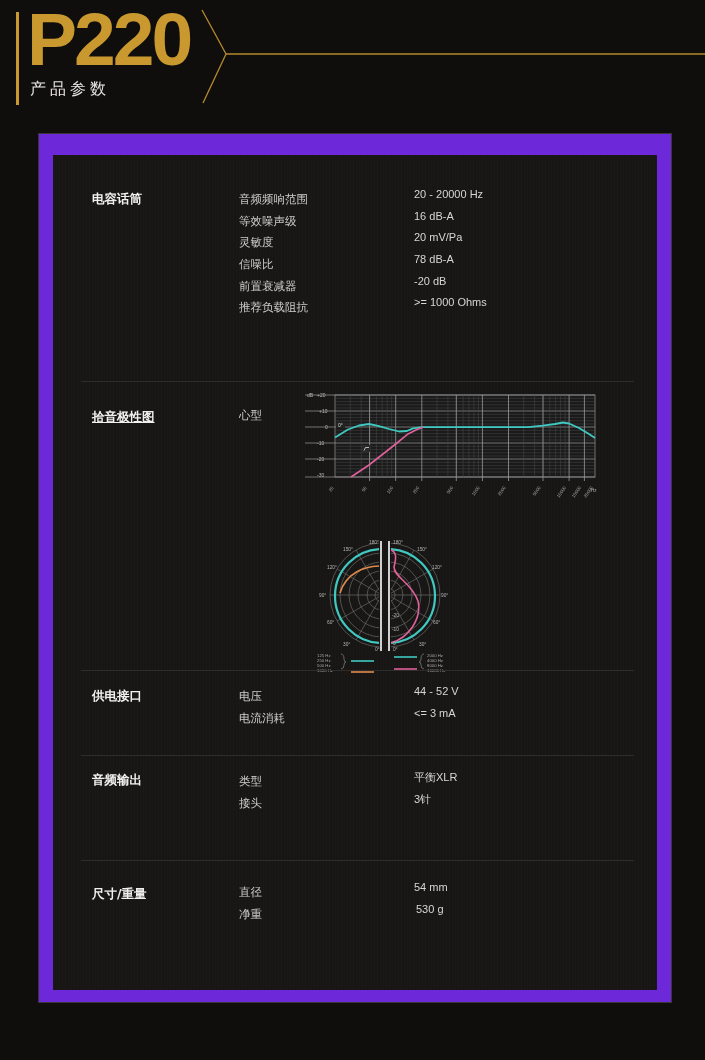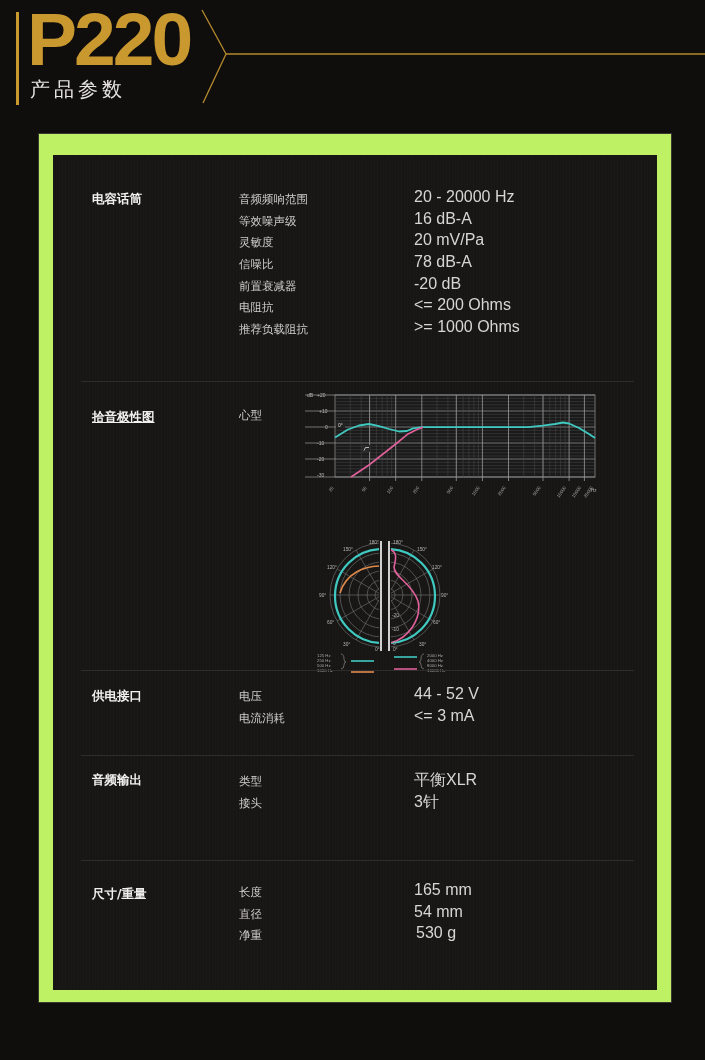--- a/index.html
+++ b/index.html
@@ -2,34 +2,34 @@
 <html><head>
 <meta charset="utf-8">
 <style>
   * { margin: 0; padding: 0; box-sizing: border-box; }
   html, body { width: 705px; height: 1060px; background: #100e0d; overflow: hidden; }
   body { position: relative; font-family: "DejaVu Sans", "Liberation Sans", sans-serif; color: #e8e6e3; }
 
   .header { position: absolute; left: 0; top: 0; width: 603px; height: 115px; }
   .gold-bar { position: absolute; left: 16px; top: 12px; width: 3px; height: 93px; background: #c9982f; }
   .model { position: absolute; left: 27px; top: 2px; font-family: "Liberation Sans", sans-serif; font-weight: bold; font-size: 75px; line-height: 75px; color: #c9982f; letter-spacing: -3px; }
-  .subtitle { position: absolute; left: 30px; top: 74px; font-size: 20px; line-height: 30px; color: #e6e4e0; letter-spacing: 4px; font-weight: normal; }
+  .subtitle { position: absolute; left: 30px; top: 74px; font-size: 16px; line-height: 30px; color: #e6e4e0; letter-spacing: 4px; font-weight: normal; }
   .header svg { position: absolute; left: 0; top: 0; }
 
-  .frame { position: absolute; left: 38px; top: 133px; width: 634px; height: 870px; border: 1px solid #3a3635; background: #bef264; }
+  .frame { position: absolute; left: 38px; top: 133px; width: 634px; height: 870px; border: 1px solid #3a3635; background: #6d28d9; }
   .panel { position: absolute; left: 14px; top: 21px; width: 604px; height: 835px; background: #171615;
            background-image: repeating-linear-gradient(90deg, rgba(255,255,255,0.012) 0px, rgba(255,255,255,0.012) 1px, transparent 1px, transparent 3px); }
 
   .section { position: absolute; left: 0; width: 604px; }
   .sep { position: absolute; left: 28px; width: 553px; height: 1px; background: #2f2d2c; }
   .sec-title { position: absolute; left: 39px; font-size: 12.5px; font-weight: bold; color: #f2f0ee; }
   .rows { position: absolute; left: 182px; width: 400px; }
   .row { position: relative; height: 21.7px; }
   .row .k { position: absolute; left: 4px; top: 4px; font-size: 11.5px; color: #cfcdca; }
-  .row .v { position: absolute; left: 179px; top: 0; font-size: 16px; color: #d8d6d3; font-family: "Liberation Sans", sans-serif; }
+  .row .v { position: absolute; left: 179px; top: 0; font-size: 11px; color: #d8d6d3; font-family: "Liberation Sans", sans-serif; }
 
   .chart-wrap { position: absolute; }
   .mono { font-family: "Liberation Sans", sans-serif; }
 </style>
 </head>
 <body>
 
 <div class="header">
   <div class="gold-bar"></div>
   <div class="model">P220</div>
@@ -58,24 +58,20 @@
             <span class="k">灵敏度</span>
             <span class="v">20 mV/Pa</span>
           </div>
         <div class="row">
             <span class="k">信噪比</span>
             <span class="v">78 dB-A</span>
           </div>
         <div class="row">
             <span class="k">前置衰减器</span>
             <span class="v">-20 dB</span>
-          </div>
-        <div class="row">
-            <span class="k">电阻抗</span>
-            <span class="v">&lt;= 200 Ohms</span>
           </div>
         <div class="row">
             <span class="k">推荐负载阻抗</span>
             <span class="v">&gt;= 1000 Ohms</span>
           </div>
       </div>
     </div>
 
     <div class="sep" style="top:226px;"></div>
 
@@ -315,24 +311,20 @@
           </div>
       </div>
     </div>
 
     <div class="sep" style="top:705px;"></div>
 
     <div class="section" style="top:705px;">
       <div class="sec-title" style="top:26px;">尺寸/重量</div>
       <div class="rows" style="top:21px;">
         <div class="row">
-            <span class="k">长度</span>
-            <span class="v">165 mm</span>
-          </div>
-        <div class="row">
             <span class="k">直径</span>
             <span class="v">54 mm</span>
           </div>
         <div class="row">
             <span class="k">净重</span>
             <span class="v" style="left:181px;">530 g</span>
           </div>
       </div>
     </div>
 

